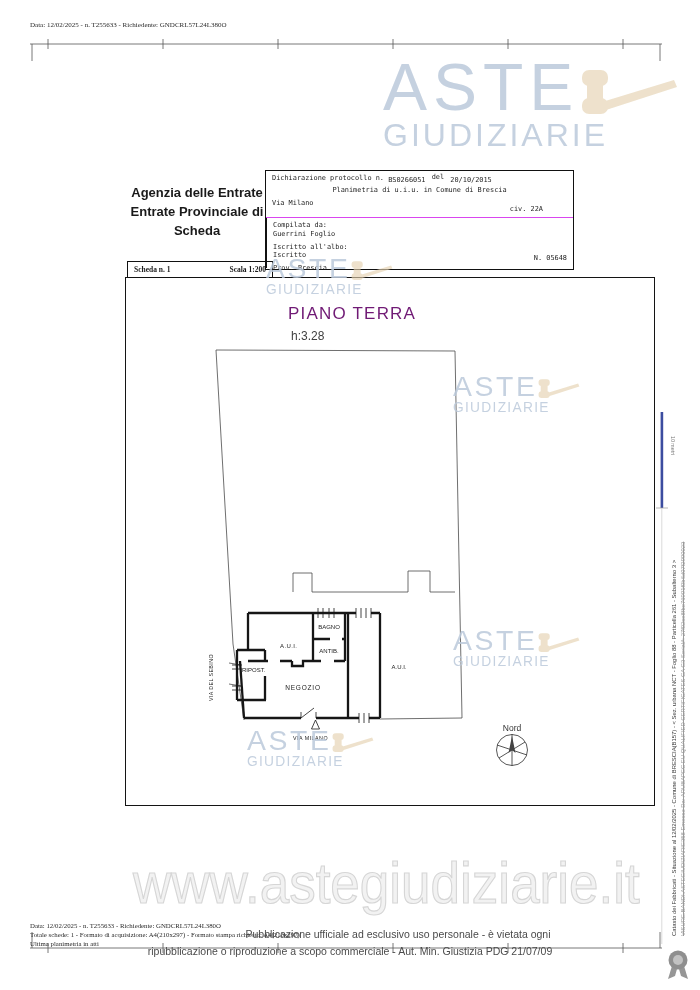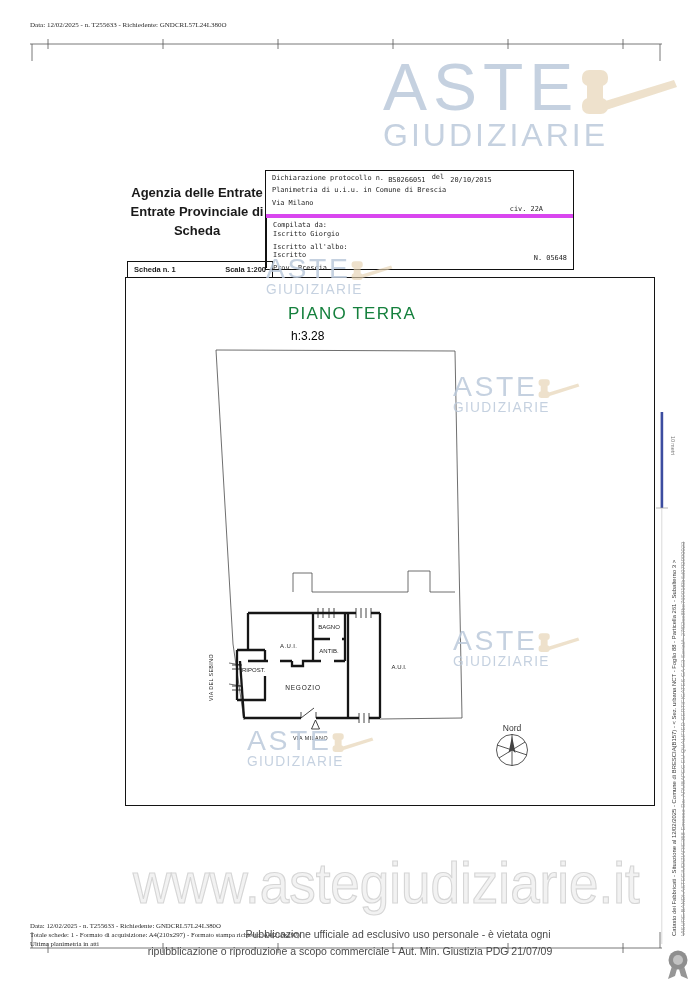--- a/index.html
+++ b/index.html
@@ -10,43 +10,43 @@
   .abs{position:absolute;}
   
   .meta{font-family:"Liberation Serif",serif;font-size:7px;color:#2a2a2a;white-space:nowrap;}
   
   .agency{left:128px;top:184px;width:138px;text-align:center;font-weight:bold;line-height:1.45;}
   .agency .a1,.agency .a3,.agency .a4{font-size:13px;}
   .agency .a2{font-size:12.5px;letter-spacing:.2px;}
   
   .scheda{left:127px;top:261px;width:132px;height:15px;border:1.3px solid #111;
     display:flex;justify-content:space-between;align-items:center;padding:0 6px;
-    font-family:Liberation Sans, sans-serif;font-size:7.5px;font-weight:bold;background:#fff;z-index:3;}
+    font-family:Liberation Serif, serif;font-size:7.5px;font-weight:bold;background:#fff;z-index:3;}
   
   .decl{left:265px;top:170px;width:307px;height:98px;border:1px solid #111;
     font-family:"DejaVu Sans Mono",monospace;font-size:6.9px;color:#1d1d1d;background:transparent;z-index:3;}
-  .decl .row1{position:relative;height:47px;border-bottom:4px solid #d946ef;padding:3px 6px 0 6px;box-sizing:border-box;}
+  .decl .row1{position:relative;height:47px;border-bottom:1px solid #d946ef;padding:3px 6px 0 6px;box-sizing:border-box;}
   .decl .row1 .l1 span{display:inline-block;}
   .decl .num{position:relative;top:2px;}
   .decl .del{position:relative;top:-1px;margin-left:2px;}
   .decl .date{position:relative;top:2px;margin-left:2px;}
-  .decl .l2{margin-top:4px;}
+  .decl .l2{margin-top:4px;text-align:center;}
   .decl .l3{margin-top:5px;}
   .decl .civ{position:absolute;right:30px;top:34px;}
   .decl .row2{display:flex;height:50px;}
   .decl .col-l{width:148px;padding:3px 4px;box-sizing:border-box;line-height:1.28;}
   .decl .col-l .ind1{padding-left:14px;}
   .decl .col-l .ind2{padding-left:22px;}
   .decl .col-r{flex:1;border-left:1px solid #111;padding:3px 6px;box-sizing:border-box;line-height:1.28;position:relative;}
   .decl .col-r .gap{height:4px;}
   .decl .albo-num{position:absolute;right:6px;bottom:5px;}
   
   .frame{left:125px;top:277px;width:528px;height:527px;border:1.5px solid #141414;z-index:1;}
-  .plan-title{left:288px;top:304px;font-size:17px;letter-spacing:1.2px;color:#15803d;z-index:2;text-align:right;}
-  .plan-h{left:291px;top:329px;font-size:12px;color:#000000;z-index:2;}
+  .plan-title{left:288px;top:304px;font-size:17px;letter-spacing:1.2px;color:#701a75;z-index:2;text-align:right;}
+  .plan-h{left:291px;top:329px;font-size:12px;color:#404040;z-index:2;}
   
   .wm{color:#bccadb;opacity:.85;z-index:4;pointer-events:none;line-height:1;}
   .wm .l1{font-size:66px;letter-spacing:6px;line-height:.88;}
   .wm .l2{font-size:32px;letter-spacing:3px;margin-top:3px;}
   .wm .gavel{position:absolute;right:-16px;top:10px;}
   .wm.small{transform:scale(0.43);transform-origin:0 0;}
   .wm-url{left:133px;top:850px;font-size:57px;letter-spacing:0;white-space:nowrap;
     color:rgba(0,0,0,0.05);-webkit-text-stroke:1.2px #d6d6d6;transform:scaleX(.93);
     transform-origin:0 0;z-index:4;pointer-events:none;}
   
@@ -84,21 +84,21 @@
       <span class="del">del</span>
       <span class="date">20/10/2015</span>
     </div>
     <div class="l2">Planimetria di u.i.u. in Comune di Brescia</div>
     <div class="l3">Via Milano</div>
     <div class="civ">civ. 22A</div>
   </div>
   <div class="row2">
     <div class="col-r">
       <div>Compilata da:</div>
-      <div>Iscritto Giorgio</div>
+      <div>Guerrini Foglio</div>
       <div class="gap"></div>
       <div>Iscritto all'albo:</div>
       <div>Iscritto</div>
       <div class="gap"></div>
       <div>Prov. Brescia</div>
       <div class="albo-num">N. 05648</div>
     </div>
   </div>
 </div>
 

